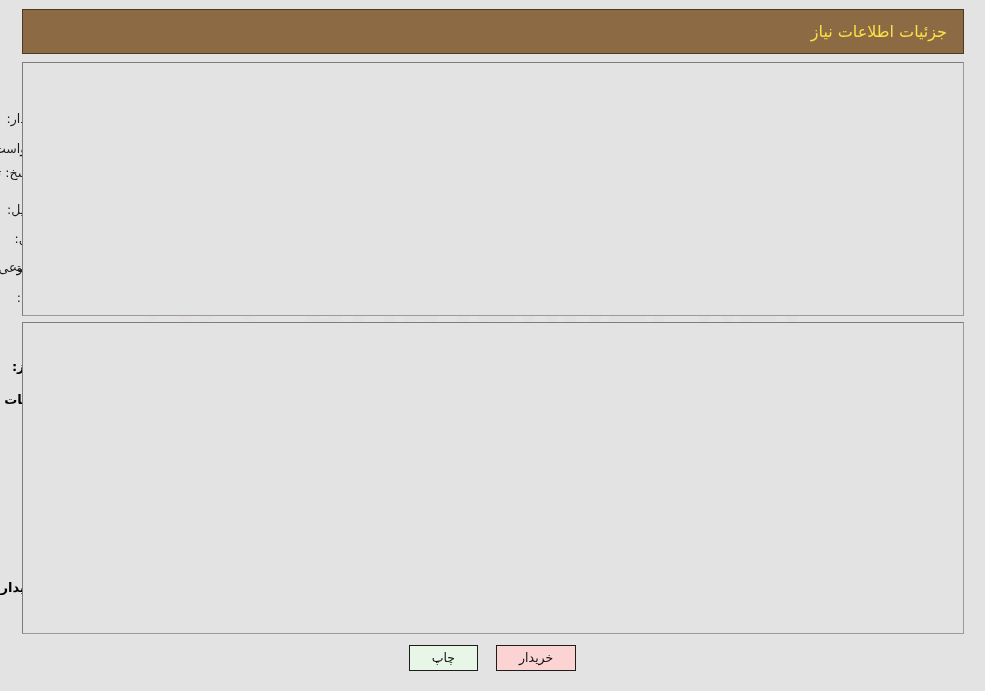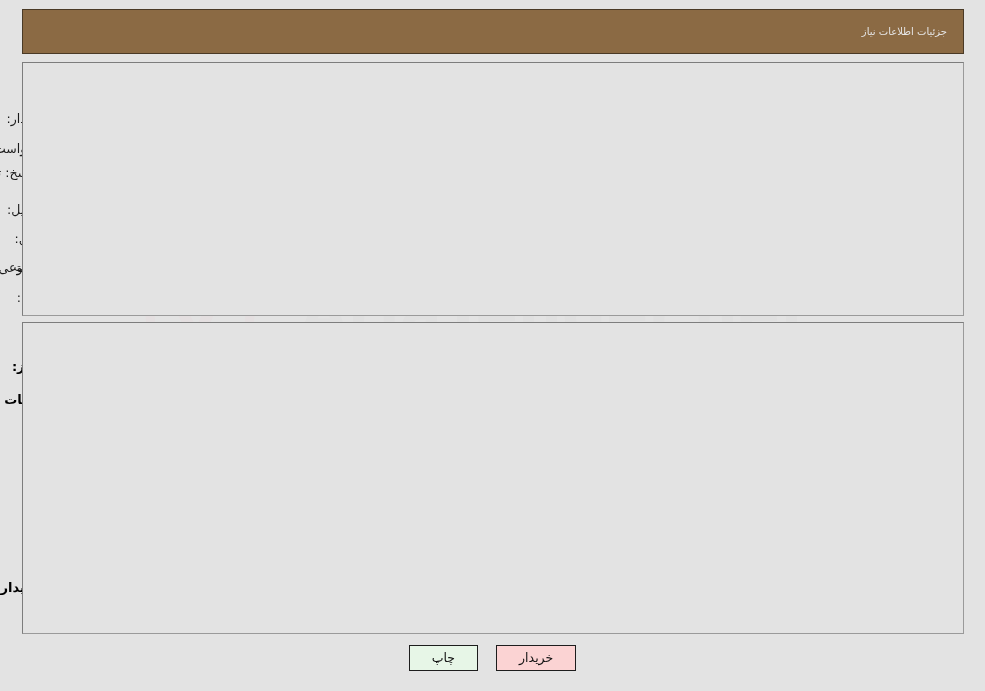--- a/index.html
+++ b/index.html
@@ -19,21 +19,21 @@
     pointer-events: none; z-index: 0; opacity: .30;
   }
 
   
   .header-bar {
     position: absolute; left: 22px; top: 9px; width: 942px; height: 45px;
     background: #8b6a44; border: 1px solid #4a3a26;
     display: flex; align-items: center; justify-content: flex-start;
     padding-right: 16px; z-index: 2;
   }
-  .header-title { color: #e5e5e5; font-size: 10px; letter-spacing: .2px; }
+  .header-title { color: #fde047; font-size: 16px; letter-spacing: .2px; }
 
   
   .panel {
     position: absolute; background: #e3e3e3;
     border: 1px solid #9a9a9a; border-top-color: #7d7d7d; border-left-color: #7d7d7d;
     z-index: 1;
   }
   #panel-top    { left: 22px; top: 62px;  width: 942px; height: 254px; }
   #panel-bottom { left: 22px; top: 322px; width: 942px; height: 312px; }
 

